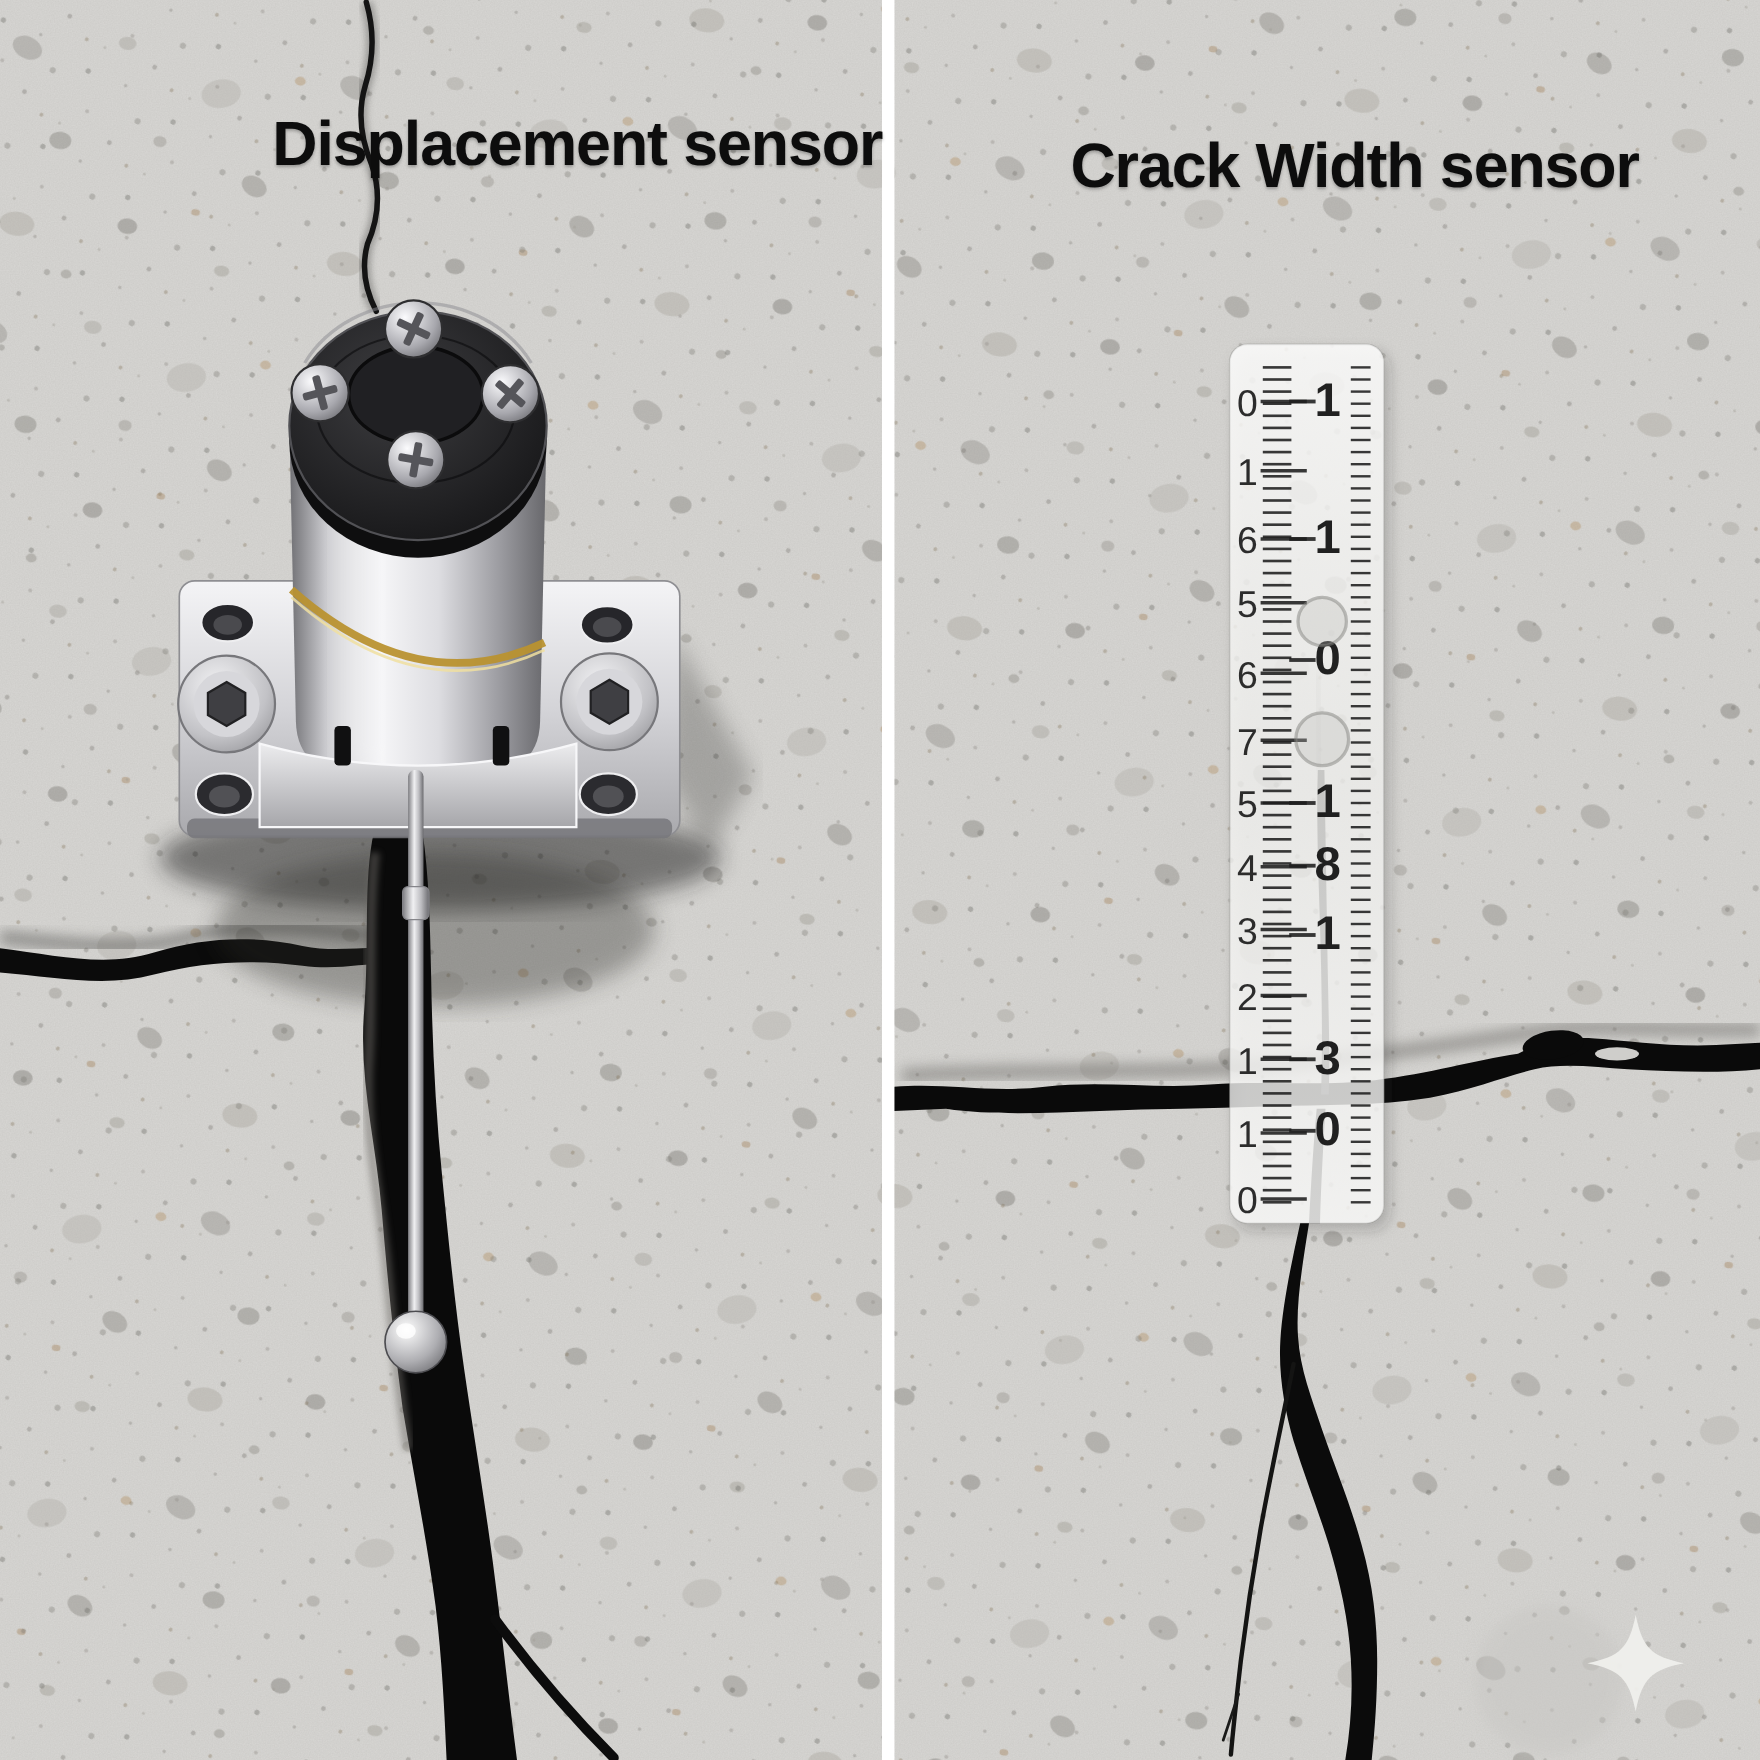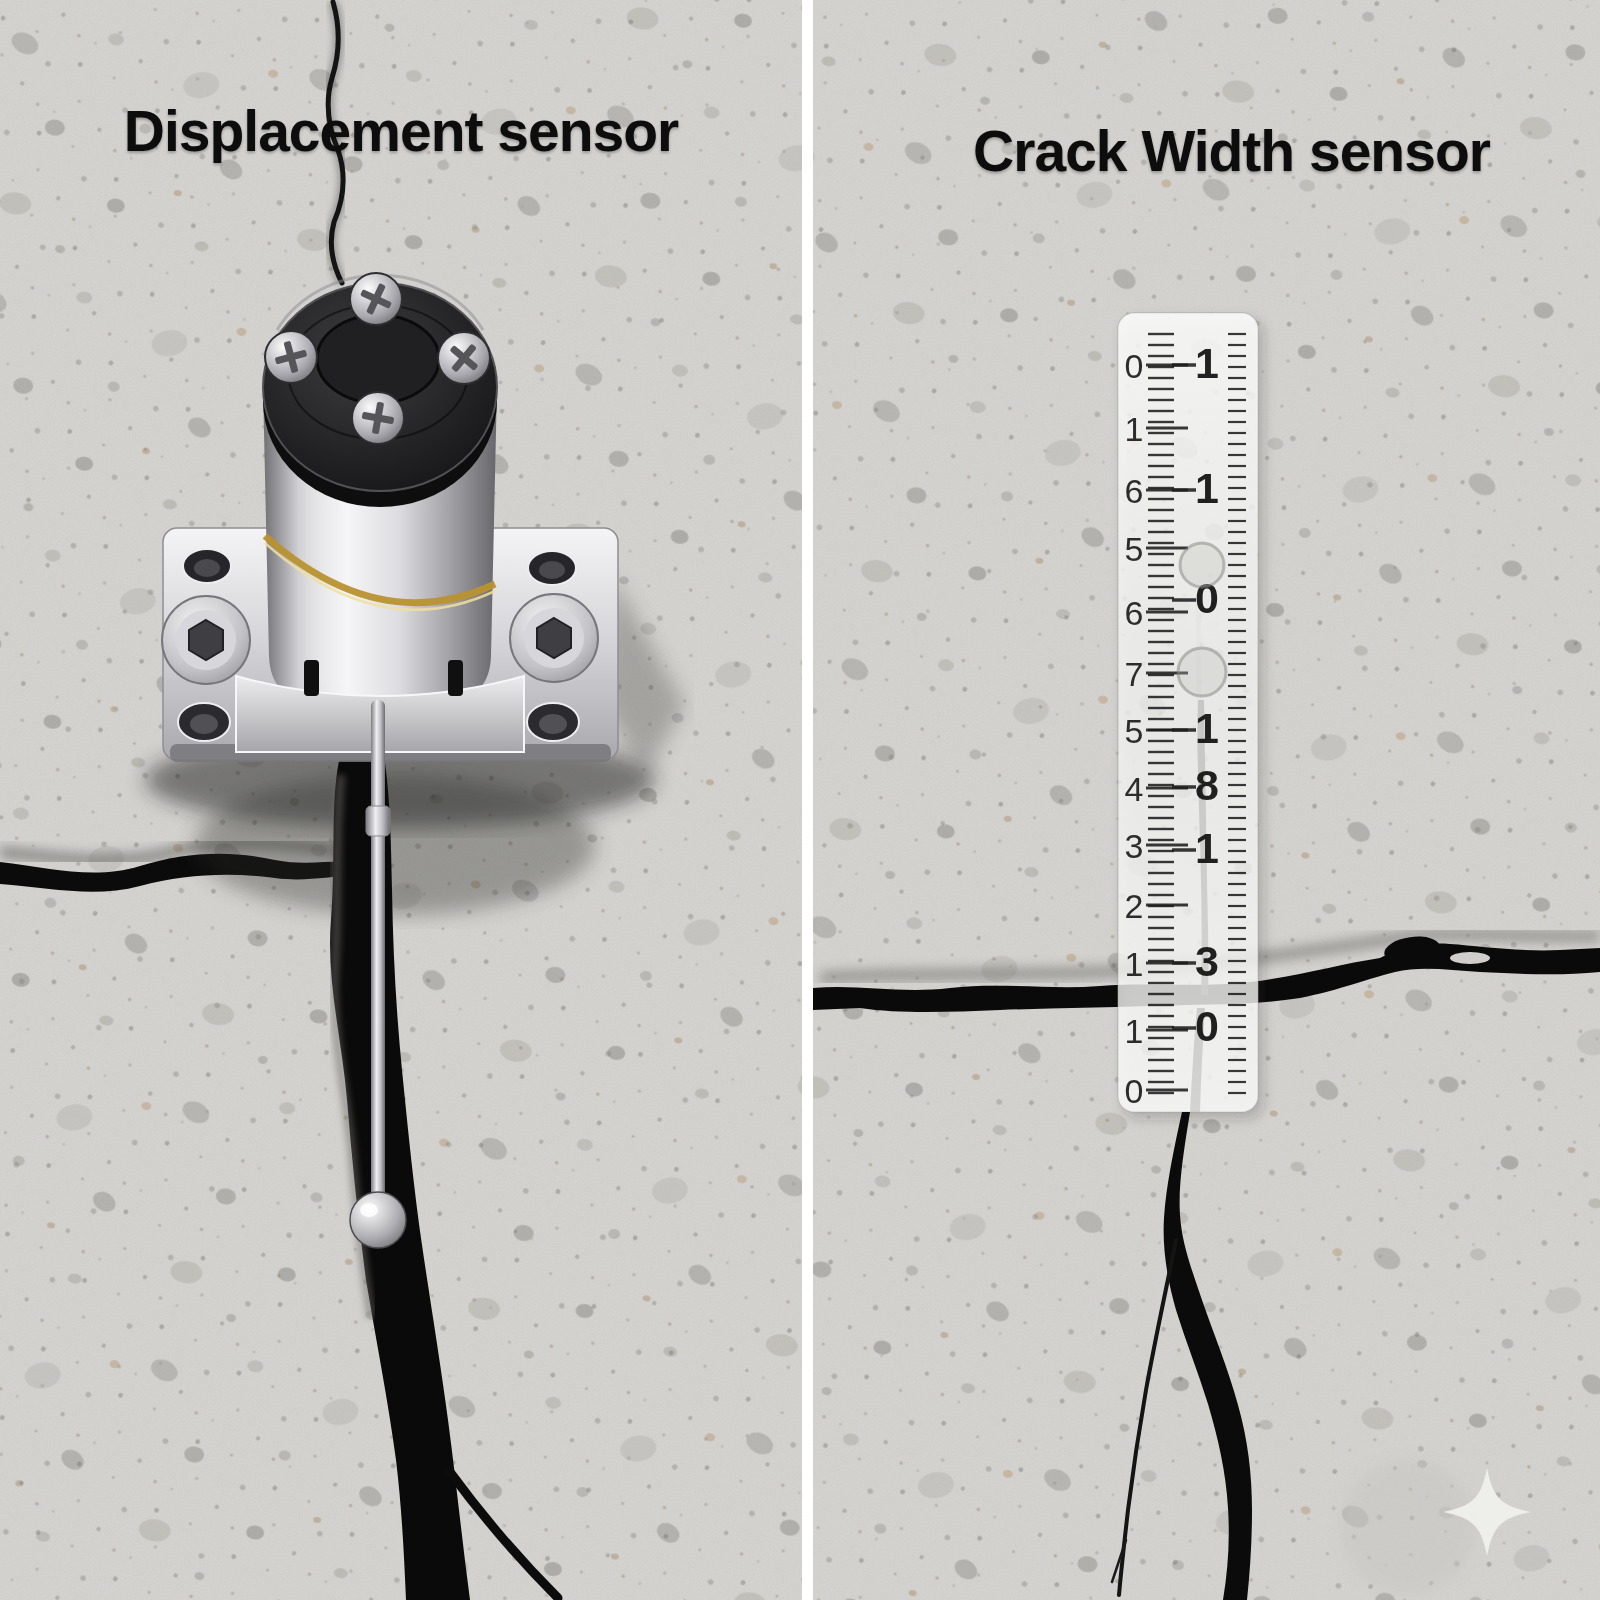--- a/index.html
+++ b/index.html
@@ -2,21 +2,21 @@
 <html><head>
 <meta charset="utf-8">
 <style>
   html,body{margin:0;padding:0;background:#ffffff;}
   .stage{position:relative;width:1600px;height:1600px;overflow:hidden;background:#ffffff;
          font-family:"Liberation Sans", sans-serif;}
   .stage svg{position:absolute;left:0;top:0;}
   .panel-title{position:absolute;top:98px;text-align:center;font-weight:bold;
                font-size:57px;letter-spacing:-1px;color:#0d0d0d;
                text-shadow:0 2px 3px rgba(0,0,0,0.28);}
-  .panel-title.left{left:0;width:802px;}
+  .panel-title.left{left:0;width:802px;text-align:right;}
   .panel-title.right{left:838px;width:787px;margin-top:20px;}
   .rn{font-family:"Liberation Sans",sans-serif;font-size:34px;fill:#1c1c1c;opacity:.92;}
   .rnm{font-family:"Liberation Sans",sans-serif;font-size:43px;font-weight:600;fill:#161616;opacity:.95;}
 </style>
 </head>
 <body>
 
 <div class="stage">
 
 <svg width="1600" height="1600" viewBox="0 0 1600 1600">

